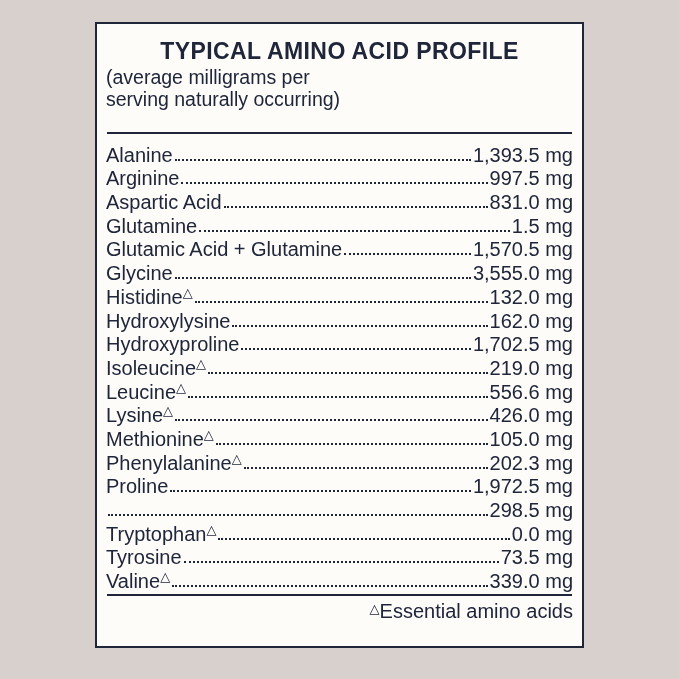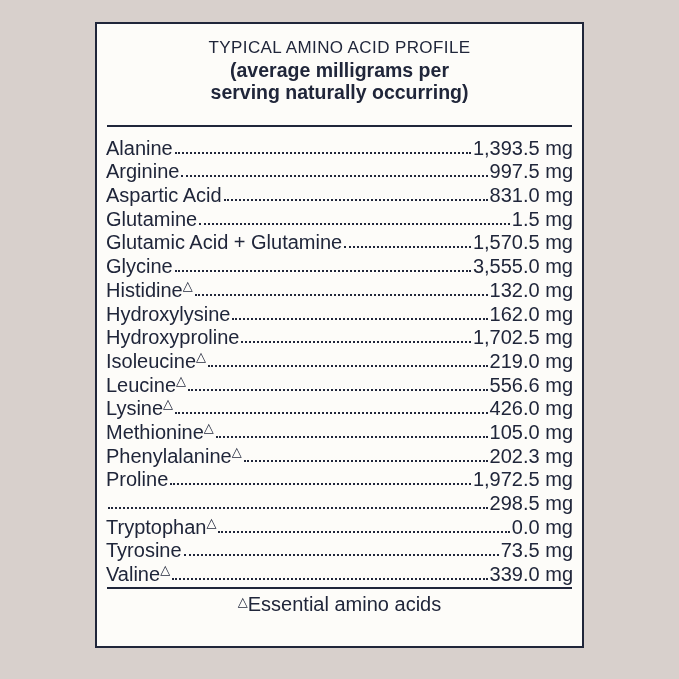--- a/index.html
+++ b/index.html
@@ -23,31 +23,29 @@
     width: 489px;
     height: 626px;
     box-sizing: border-box;
     background: #fdfcf9;
     border: 2px solid var(--ink, #20263a);
     padding: 0 9px;
   }
   .title {
     margin: 14px 0 2px 0;
     text-align: center;
-    font-size: 17px;
-    font-weight: 400;
+    font-size: 23px;
+    font-weight: 700;
     letter-spacing: 0.4px;
     color: var(--ink, #20263a);
   }
   .subtitle {
-    text-align: center;
     font-size: 19.5px;
     line-height: 21.5px;
     color: var(--ink, #20263a);
-    font-weight: bold;
   }
   .rule-thick {
     border: none;
     border-top: 2.5px solid var(--ink, #20263a);
     margin: 22px 1px 3px 1px;
   }
   .rule-thin {
     border: none;
     border-top: 2px solid var(--ink, #20263a);
     margin: 2px 1px 0 1px;
@@ -72,21 +70,21 @@
     min-width: 12px;
   }
   .tri {
     font-family: "DejaVu Sans", sans-serif;
     font-size: 13px;
     position: relative;
     top: -7px;
     line-height: 0;
   }
   .footnote {
-    text-align: center;
+    text-align: right;
     font-size: 20px;
     margin-top: 4px;
     color: var(--ink, #20263a);
   }
   .footnote .tri { top: -5px; }
 </style>
 </head>
 <body>
 
 <div class="stage">

